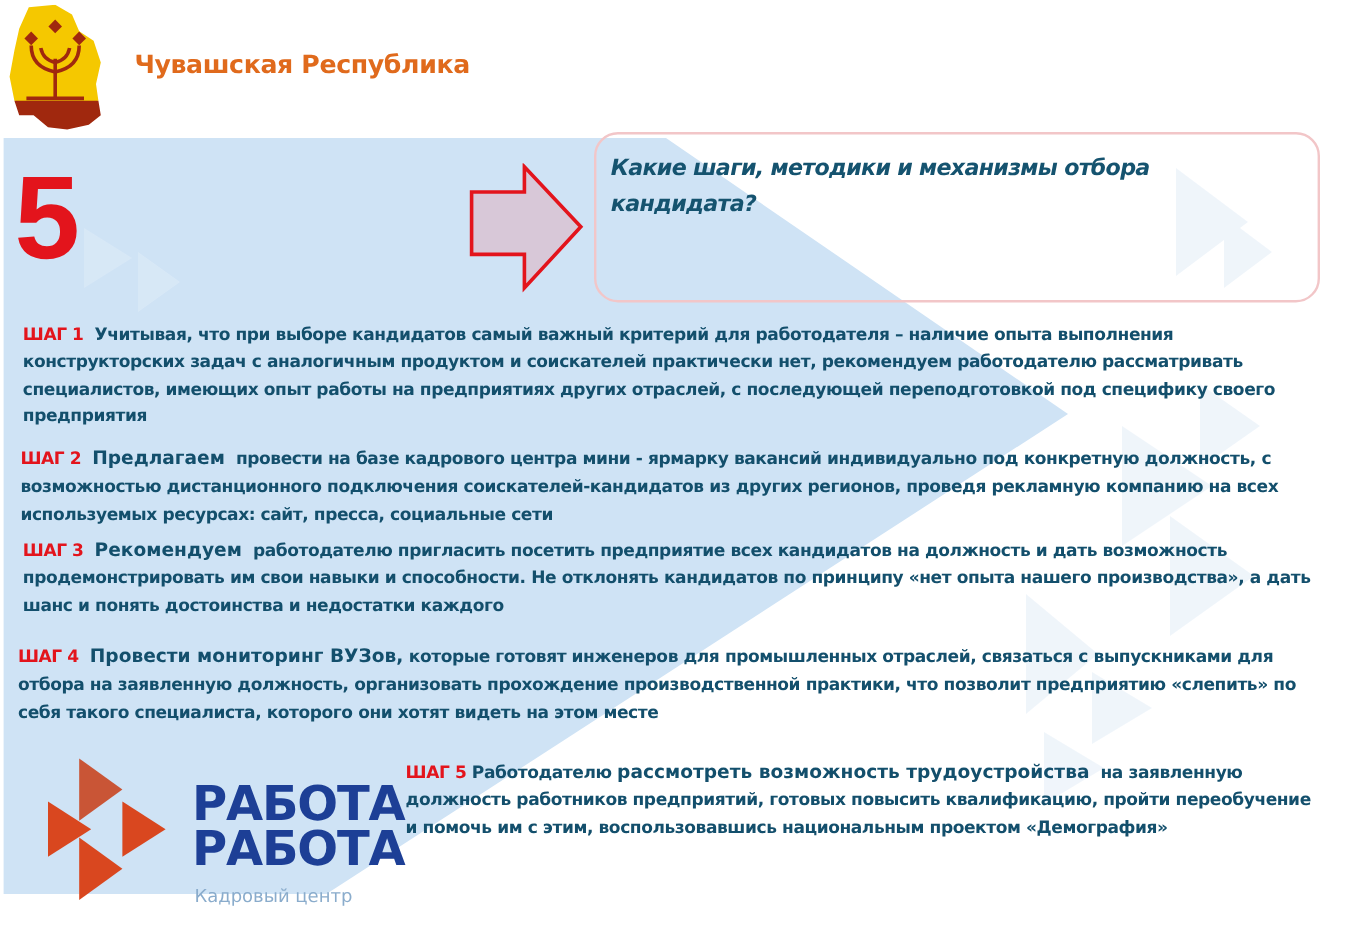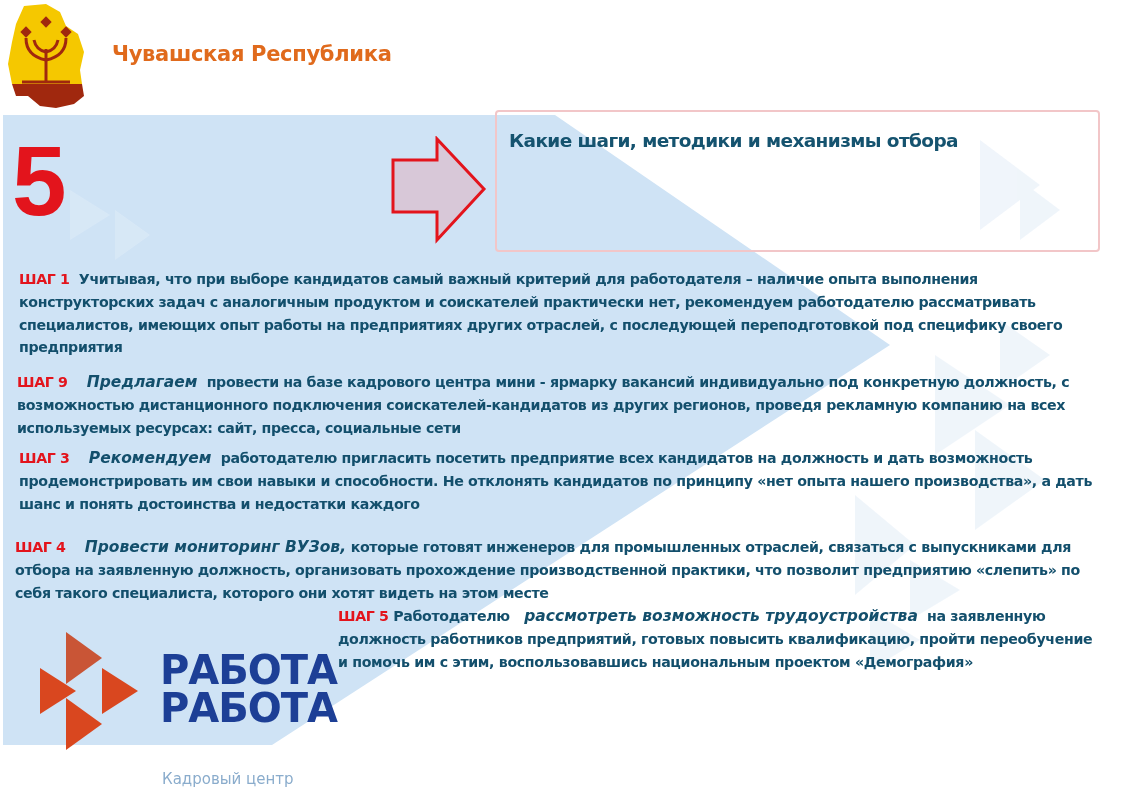--- a/index.html
+++ b/index.html
@@ -24,51 +24,52 @@
     line-height:1; font-family:"Liberation Sans", sans-serif; letter-spacing:-4px;
   }
   .title-text {
     left:72px; top:152px; font-size:23px; font-weight:bold; color:#e3141c;
     line-height:31px; font-family:"Liberation Sans", sans-serif; letter-spacing:-0.4px;
   }
   .arrow { left:390px; top:136px; width:98px; height:108px; }
 
   .question-box {
     left:495px; top:110px; width:605px; height:142px; box-sizing:border-box;
-    border:2px solid #f2c6c8; border-radius:4px;
+    border:2px solid #f2c6c8; border-radius:20px;
     padding:14px 12px 0 12px;
+    font-style:italic;
   }
   .question-text {
     font-size:18.5px; font-weight:bold; color:#15536f; line-height:29.5px;
     font-family:"DejaVu Sans", sans-serif; letter-spacing:-0.6px;
   }
 
   .step {
     position:absolute; font-size:14.2px; font-weight:bold; color:#134f6c;
     line-height:22.8px; font-family:"DejaVu Sans", sans-serif; letter-spacing:-0.35px;
   }
   .step .label { color:#e3141c;margin-top:36px; }
-  .step .emph { font-style:italic; font-size:15.5px; letter-spacing:0;margin-left:10px; }
+  .step .emph { font-size:15.5px; letter-spacing:0; }
 
   .step1 { left:19px; top:268px; width:1080px; }
   .step2 { left:17px; top:371px; width:1070px; }
   .step3 { left:19px; top:447px; width:1080px; }
   .step4 { left:15px; top:536px; width:1080px; }
-  .step5 { left:338px; top:605px; width:760px; }
+  .step5 { left:338px; top:632px; width:760px; }
 
   
   .rr-icon { left:36px; top:628px; width:110px; height:125px; }
   .rr-word {
     left:160px; font-size:40px; font-weight:bold; color:#1d3f96;
     line-height:40px; font-family:"DejaVu Sans", sans-serif; letter-spacing:-1px;
   }
   .rr-word1 { top:650px; }
   .rr-word2 { top:688px; }
   .rr-sub {
-    left:162px; top:770px; font-size:15px; color:#8aaccc;
+    left:162px; top:738px; font-size:15px; color:#8aaccc;
     font-family:"DejaVu Sans", sans-serif;
   }
 </style>
 </head>
 <body>
 
 <svg class="bg-shape" viewBox="0 0 1122 793">
   <polygon points="3,115 555,115 890,345 272,745 3,745" fill="#cfe3f5"></polygon>
 
   <g fill="#ffffff" opacity="0.18">
@@ -107,30 +108,31 @@
 <div class="layer big-five">5</div>
 <div class="layer title-text">
 </div>
 <svg class="layer arrow" viewBox="0 0 98 108">
   <polygon points="3,24 47,24 47,3 94,53 47,104 47,76 3,76" fill="#d8c8d8" stroke="#e3141c" stroke-width="3" stroke-linejoin="miter"></polygon>
 </svg>
 
 <div class="layer question-box">
   <div class="question-text">
     <div>Какие шаги, методики и механизмы отбора</div>
+    <div>кандидата?</div>
   </div>
 </div>
 
 <div class="step step1">
   <span class="label">ШАГ 1</span>&nbsp;
   <span>Учитывая, что при выборе кандидатов самый важный критерий для работодателя – наличие опыта выполнения конструкторских задач с аналогичным продуктом и соискателей практически нет, рекомендуем работодателю рассматривать специалистов, имеющих опыт работы на предприятиях других отраслей, с последующей переподготовкой под специфику своего предприятия</span>
 </div>
 
 <div class="step step2">
-  <span class="label">ШАГ 9</span>&nbsp;
+  <span class="label">ШАГ 2</span>&nbsp;
   <span class="emph">Предлагаем</span>&nbsp;
   <span>провести на базе кадрового центра мини - ярмарку вакансий индивидуально под конкретную должность, с возможностью дистанционного подключения  соискателей-кандидатов из других регионов, проведя рекламную компанию на всех используемых ресурсах: сайт, пресса, социальные сети</span>
 </div>
 
 <div class="step step3">
   <span class="label">ШАГ 3</span>&nbsp;
   <span class="emph">Рекомендуем</span>&nbsp;
   <span>работодателю пригласить посетить предприятие всех кандидатов на должность и дать возможность продемонстрировать им свои навыки и способности. Не отклонять  кандидатов по принципу «нет опыта нашего производства», а дать шанс и понять достоинства и недостатки каждого</span>
 </div>
 

